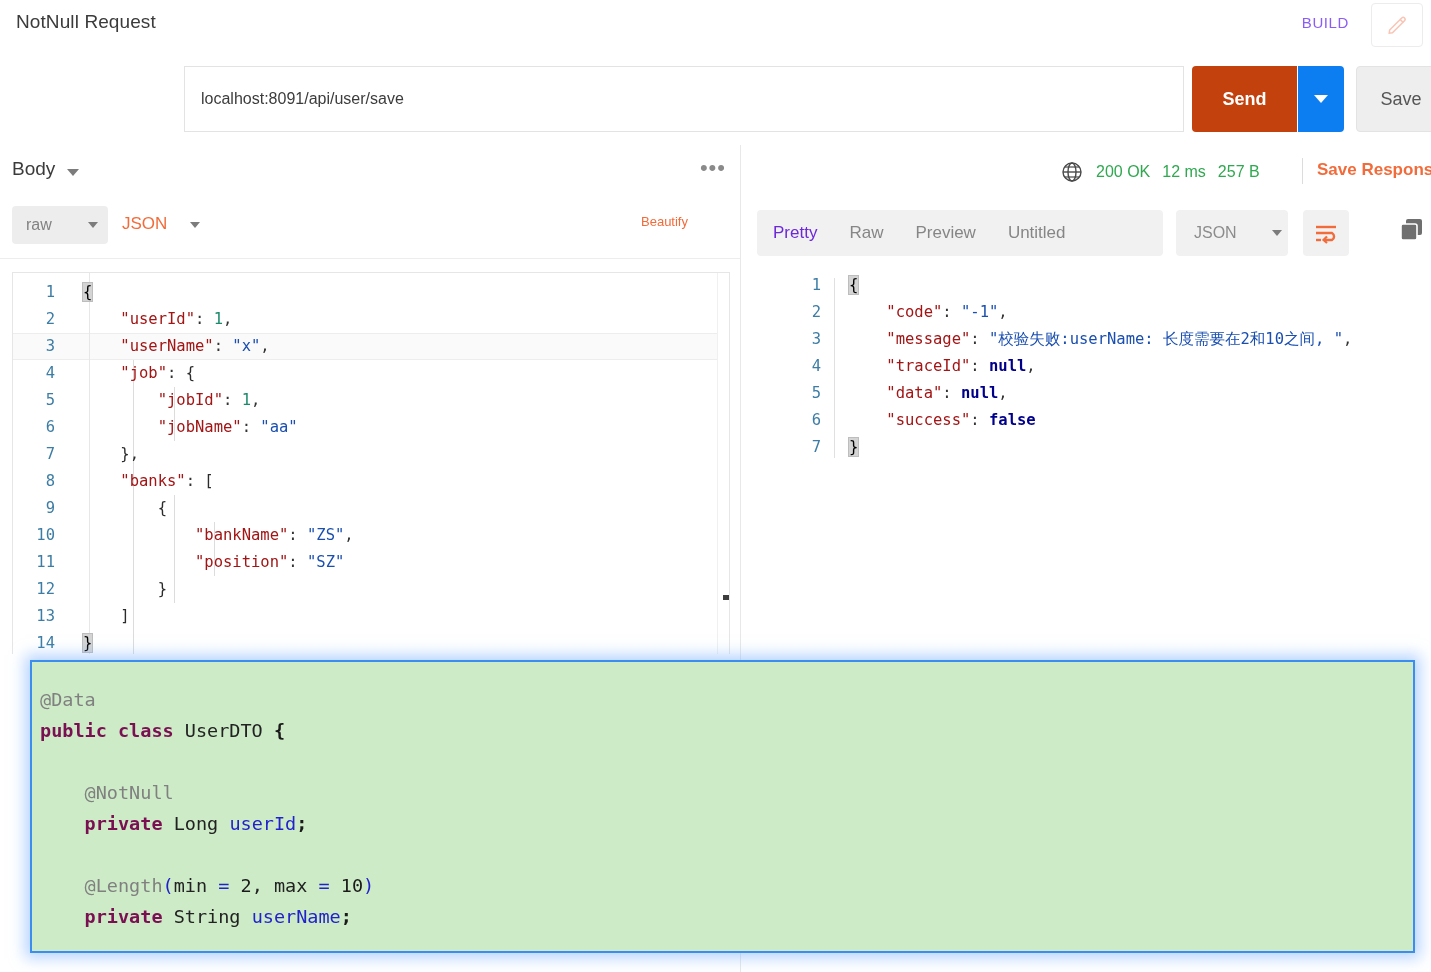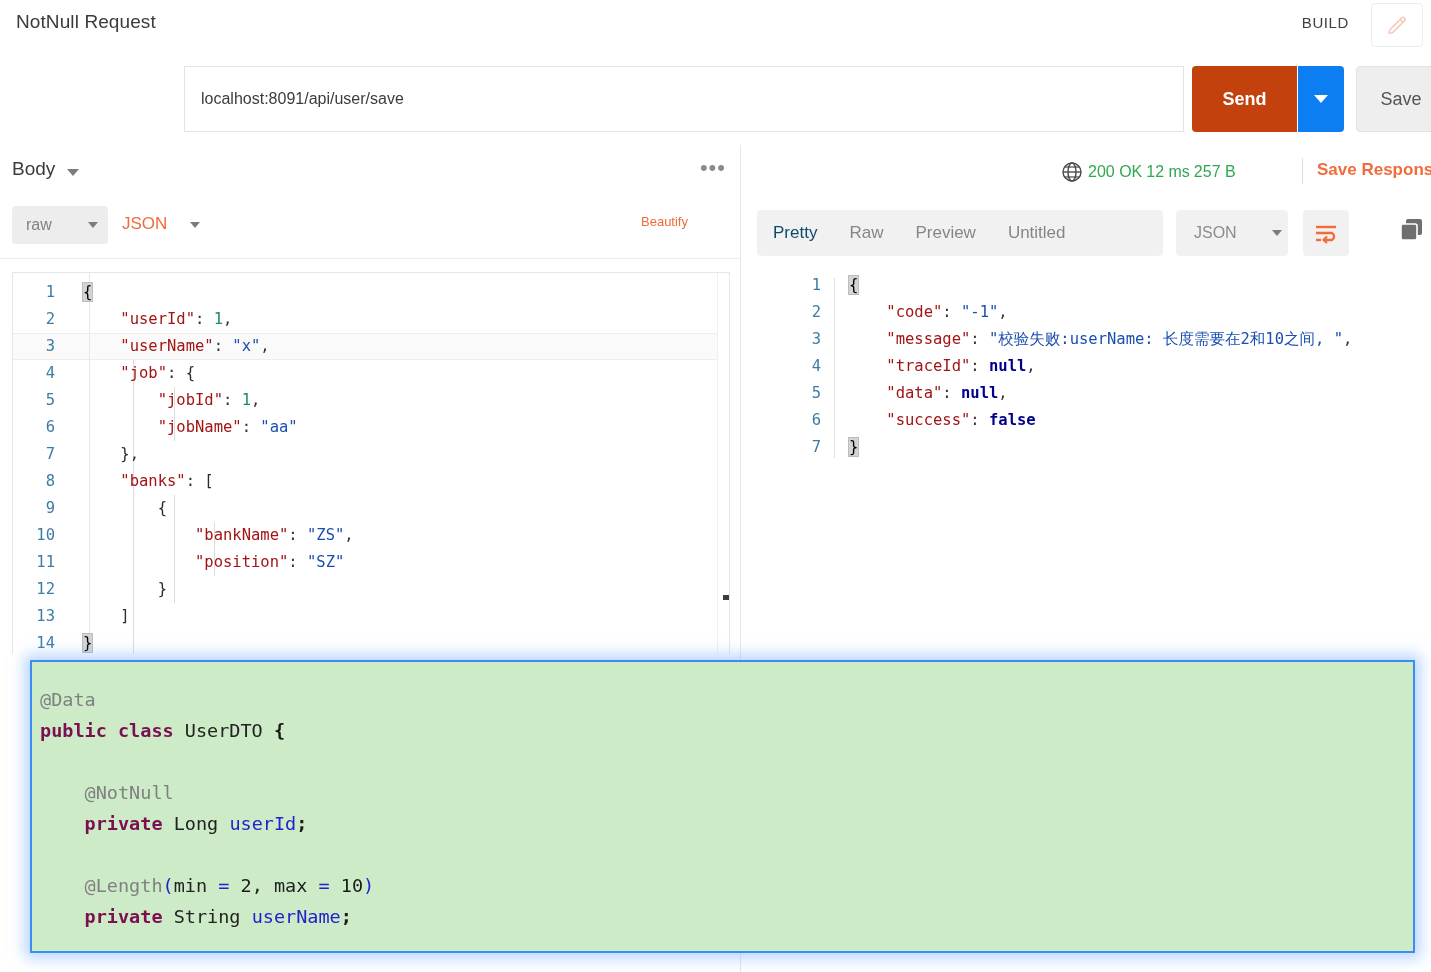--- a/index.html
+++ b/index.html
@@ -15,21 +15,21 @@
   .topbar {
     position: absolute; left: 0; top: 0; width: 1431px; height: 50px;
     background: #fff;
   }
   .req-title {
     position: absolute; left: 16px; top: 11px;
     font-size: 19px; color: #3b3b3b; letter-spacing: .1px;
   }
   .build-label {
     position: absolute; right: 82px; top: 14px;
-    font-size: 15px; color: #404040; letter-spacing: .6px;
+    font-size: 15px; color: #8b5cf6; letter-spacing: .6px;
   }
   .edit-btn {
     position: absolute; right: 8px; top: 3px;
     width: 52px; height: 44px; background: #fff;
     border: 1px solid #ececec; border-radius: 4px;
     display: flex; align-items: center; justify-content: center;
   }
 
   
   .urlrow { position: absolute; left: 0; top: 66px; width: 1431px; height: 68px; }
@@ -93,31 +93,31 @@
   .raw-pill {
     position: absolute; left: 12px; top: 206px; width: 96px; height: 38px;
     background: #ededed; border-radius: 4px; display: flex; align-items: center;
   }
   .raw-pill span { margin-left: 14px; font-size: 16px; color: #828282; }
   .json-sel { position: absolute; left: 122px; top: 214px; font-size: 17px; color: #f26b3a; }
   .beautify { position: absolute; left: 641px; top: 214px; font-size: 13px; color: #f26b3a; }
   .lhr { position: absolute; left: 0; top: 258px; width: 740px; height: 1px; background: #ededed; }
 
   
-  .meta-row { position: absolute; left: 1060px; top: 160px; display: flex; align-items: center; gap: 4px; }
+  .meta-row { position: absolute; left: 1060px; top: 160px; display: flex; align-items: center; gap: 12px; }
   .meta-ok { color: #2fa84f; font-size: 16px; }
   .meta-div { position: absolute; left: 1302px; top: 158px; width: 1px; height: 26px; background: #dcdcdc; }
   .save-resp { position: absolute; left: 1317px; top: 160px; font-size: 17px; font-weight: bold; color: #f26b3a; white-space: nowrap; }
 
   .resp-tabs {
     position: absolute; left: 757px; top: 210px; width: 406px; height: 46px;
     background: #f1f1f1; border-radius: 4px; display: flex; align-items: center;
   }
   .rtab { font-size: 17px; color: #868686; padding: 0 16px; }
-  .rtab.active { color: #0c4a6e; }
+  .rtab.active { color: #6d28d9; }
   .json-pill2 {
     position: absolute; left: 1176px; top: 210px; width: 112px; height: 46px;
     background: #f1f1f1; border-radius: 4px; display: flex; align-items: center;
   }
   .json-pill2 span { margin-left: 18px; font-size: 16px; color: #8c8c8c; }
   .wrap-btn {
     position: absolute; left: 1303px; top: 210px; width: 46px; height: 46px;
     background: #f1f1f1; border-radius: 4px; display: flex; align-items: center; justify-content: center;
   }
   .copy-btn { position: absolute; left: 1398px; top: 216px; }

